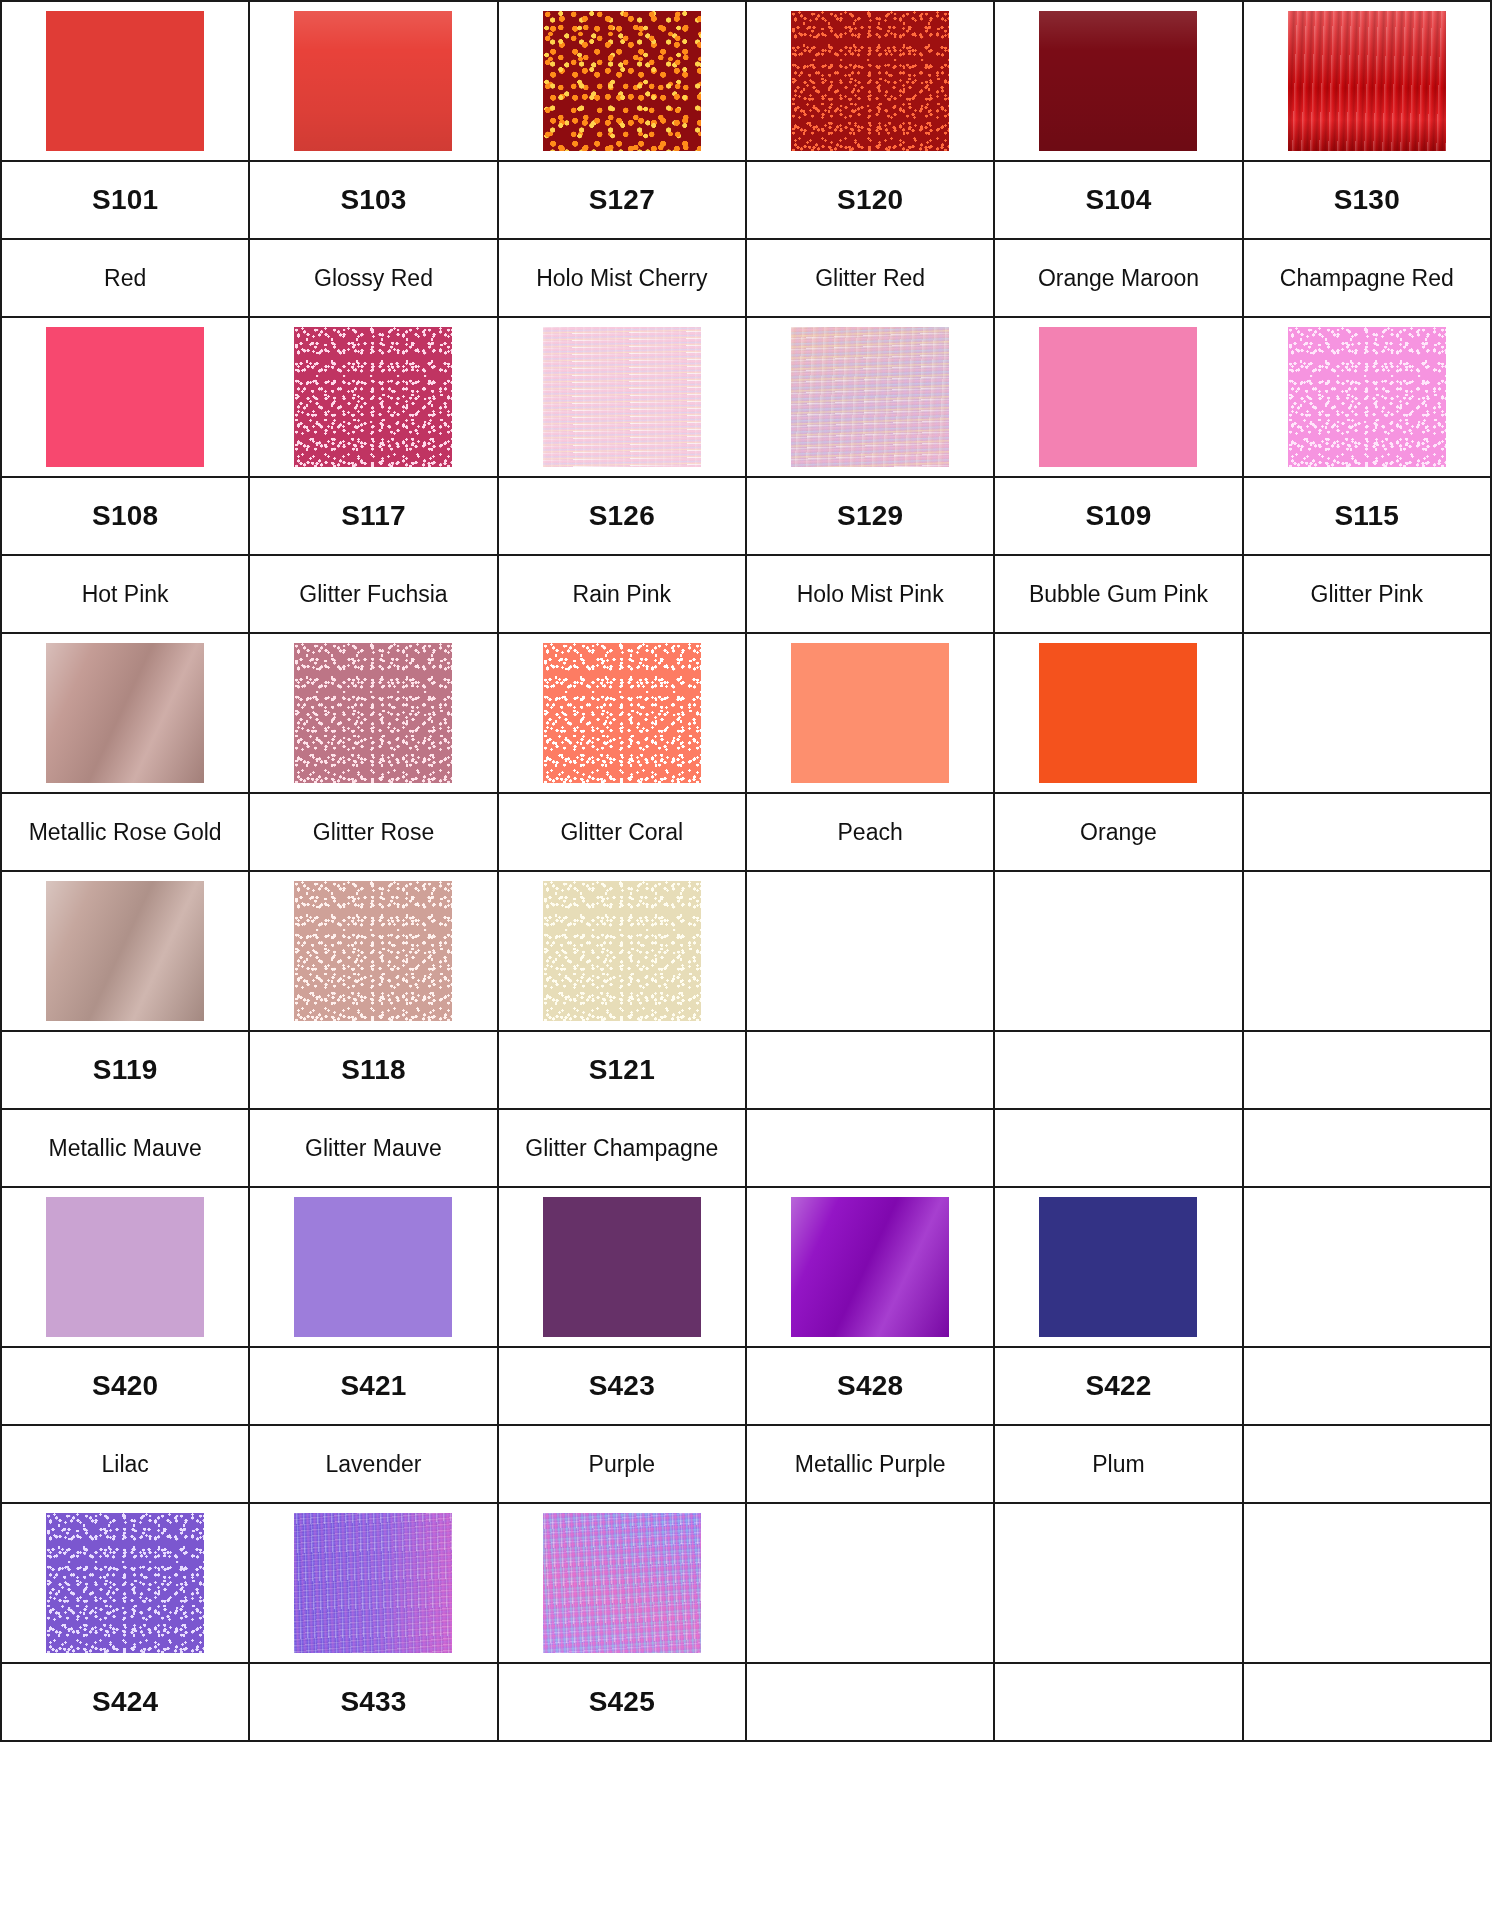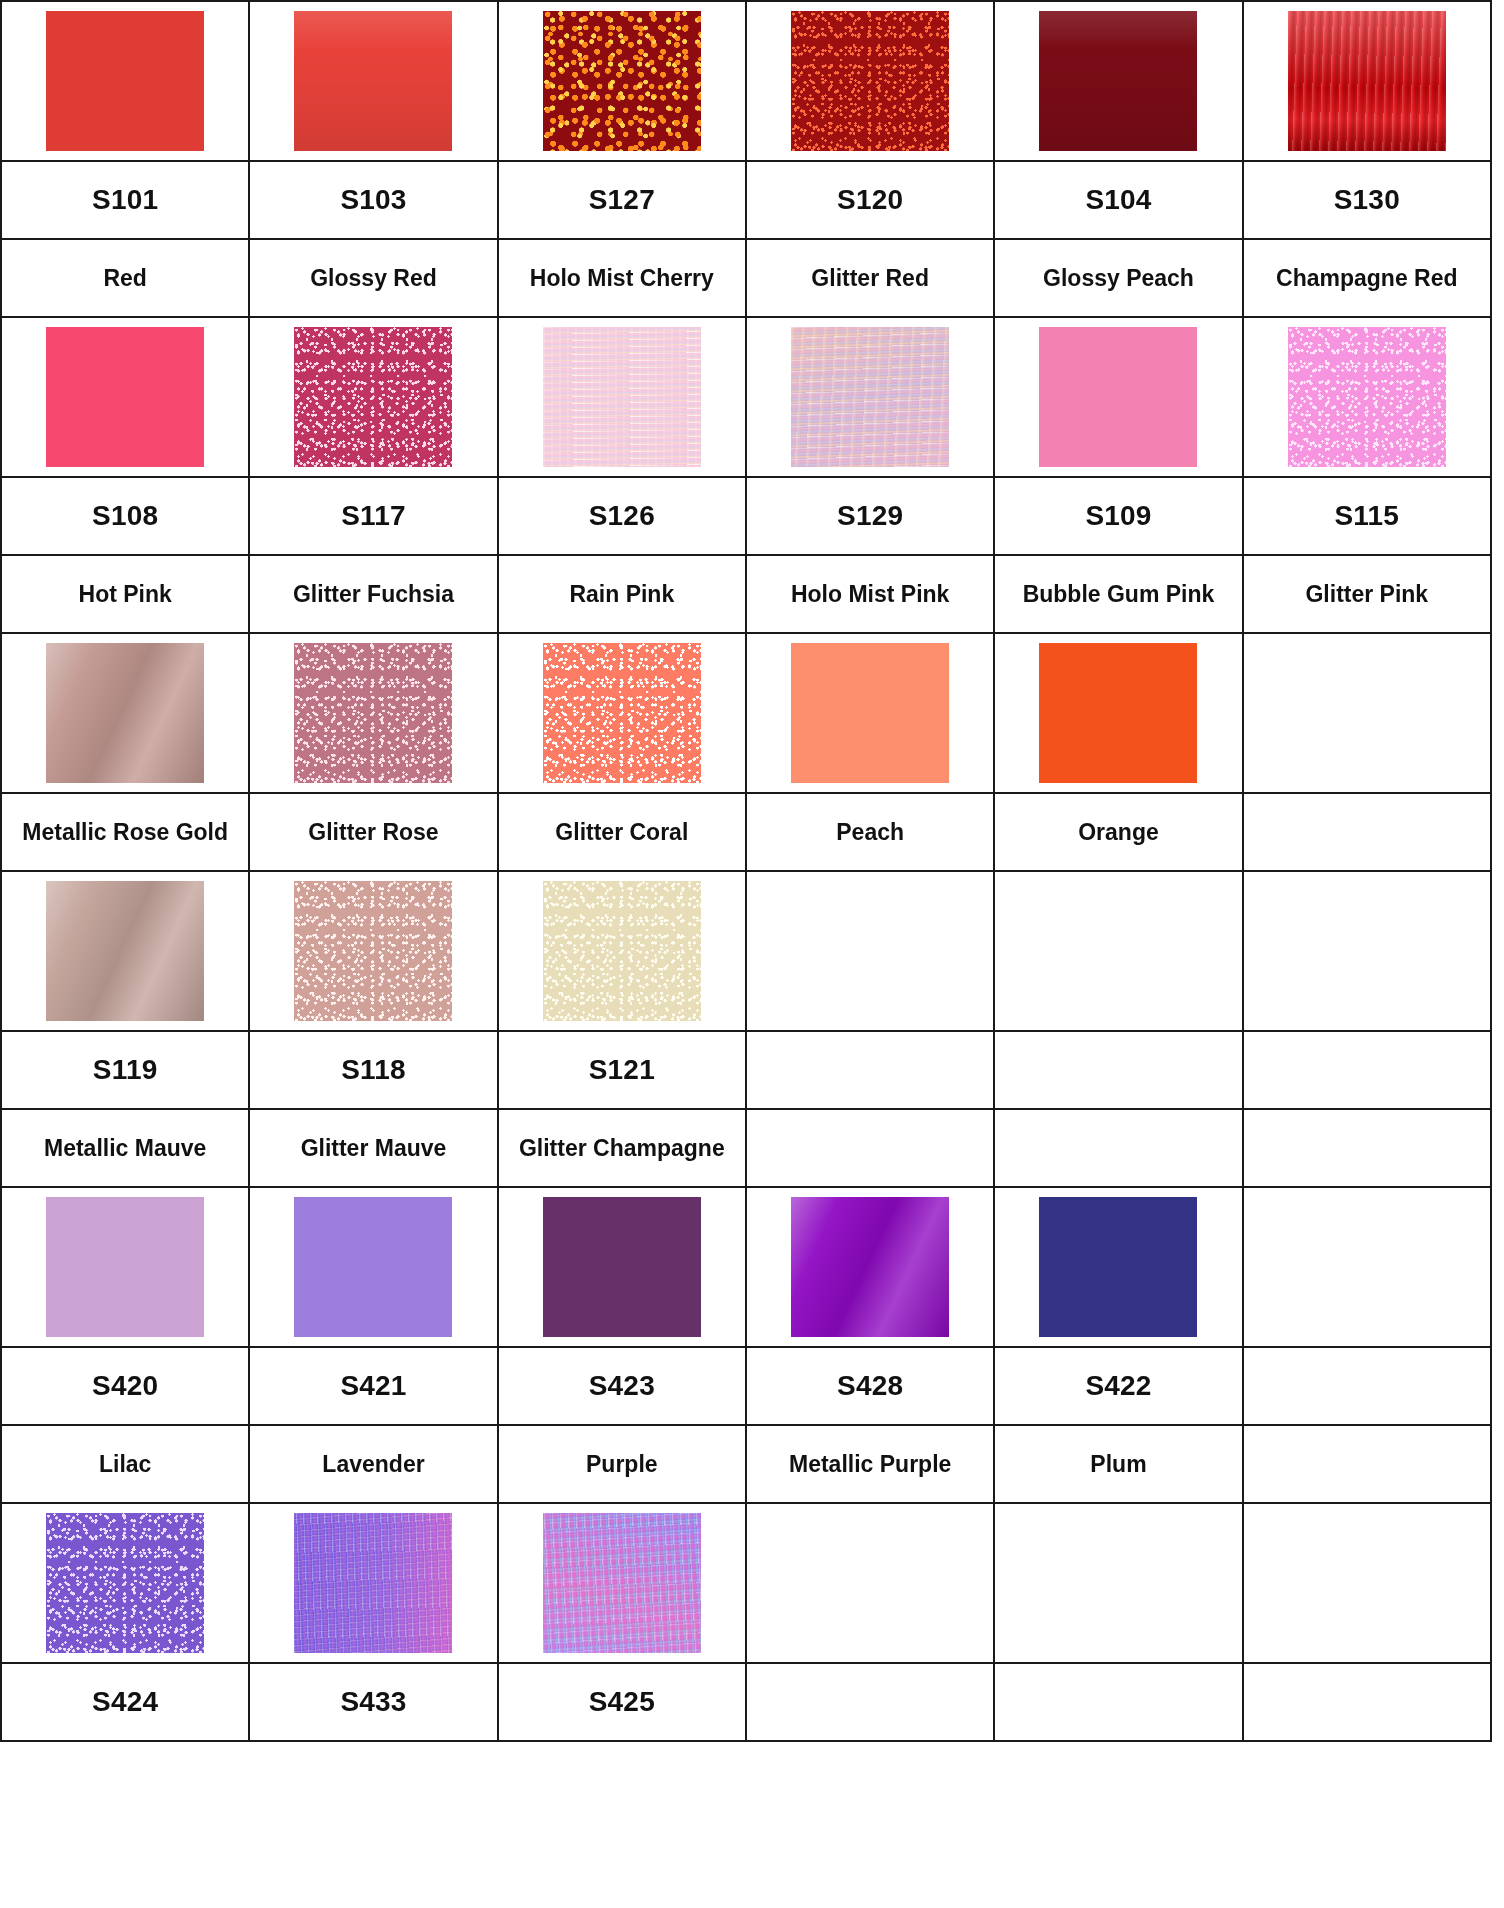--- a/index.html
+++ b/index.html
@@ -41,21 +41,21 @@
   }
 
   .code{
     font-size:28px;
     font-weight:bold;
     letter-spacing:0.2px;
     line-height:1.1;
   }
   .name{
     font-size:23px;
-    font-weight:bold;
+    font-weight:normal;
     line-height:1.22;
     padding:0 6px;
   }
 
   
   
   .fx-flat{ background:var(--c); }
 
   
   .fx-glossy{
@@ -226,21 +226,21 @@
         <td><span class="code">S127</span></td>
         <td><span class="code">S120</span></td>
         <td><span class="code">S104</span></td>
         <td><span class="code">S130</span></td>
       </tr>
       <tr class="name-row">
         <td><span class="name">Red</span></td>
         <td><span class="name">Glossy Red</span></td>
         <td><span class="name">Holo Mist Cherry</span></td>
         <td><span class="name">Glitter Red</span></td>
-        <td><span class="name">Glossy Peach</span></td>
+        <td><span class="name">Orange Maroon</span></td>
         <td><span class="name">Champagne Red</span></td>
       </tr>
       <tr class="swatch-row">
         <td>
           <div class="swatch-wrap">
             <div class="swatch fx-flat" title="Hot Pink" style="--c: #f7486f;"></div>
           </div>
         </td>
         <td>
           <div class="swatch-wrap">

